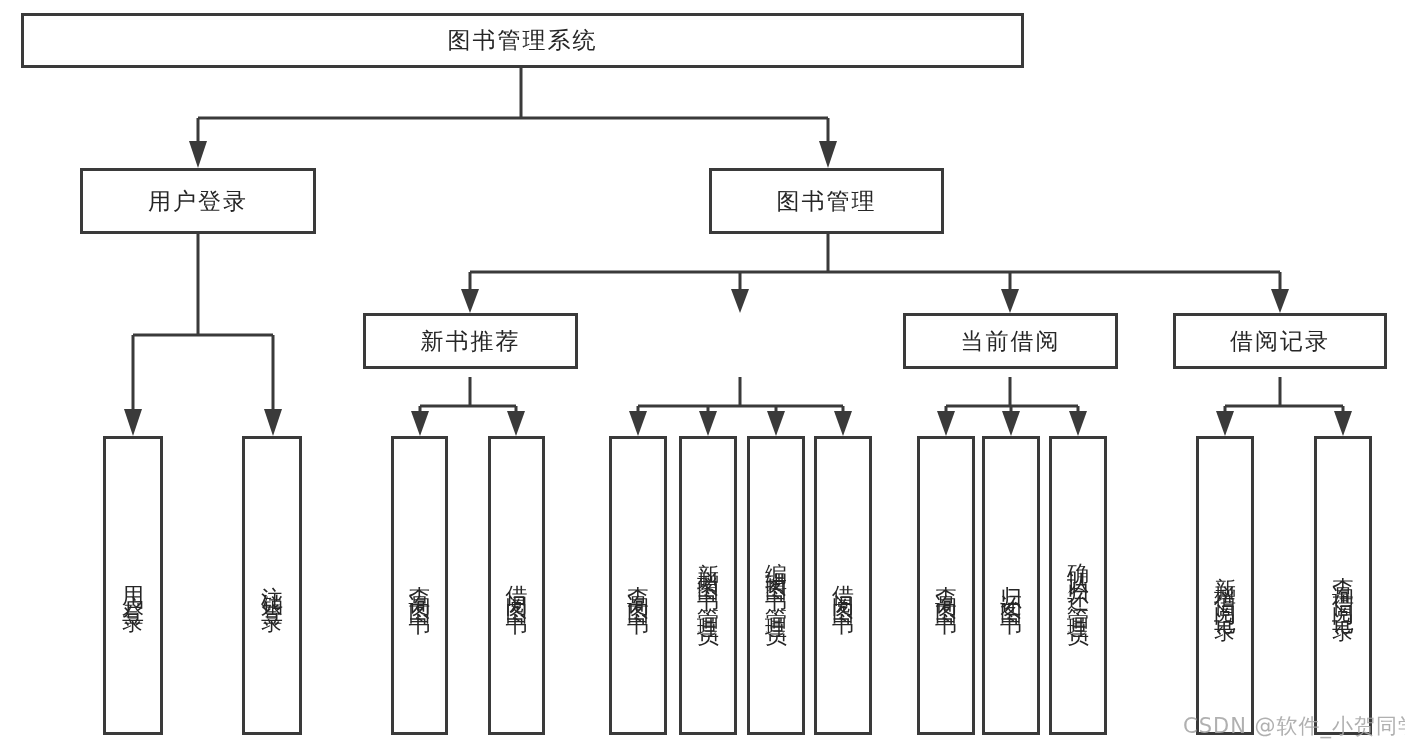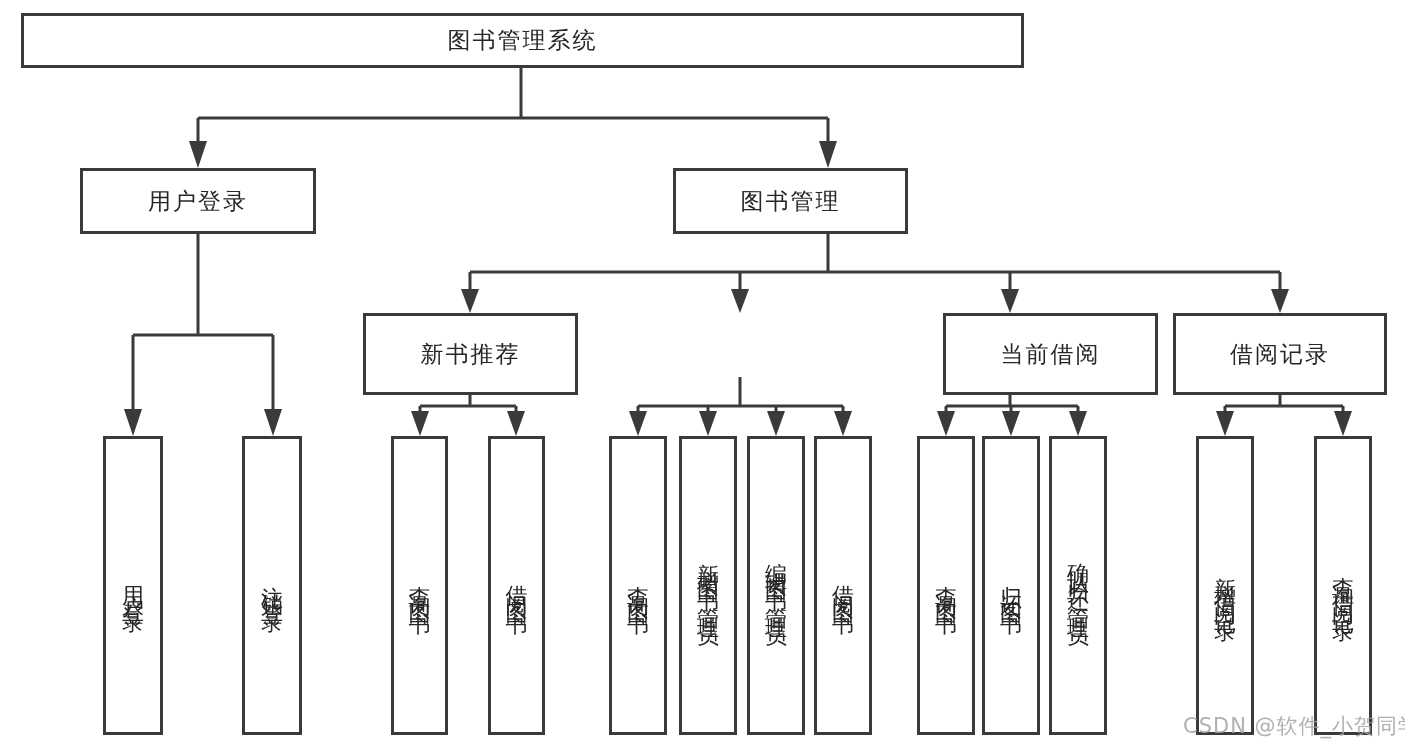--- a/index.html
+++ b/index.html
@@ -28,25 +28,25 @@
     text-align: center;
   }
   .hlabel {
     font-size: 23px;
     letter-spacing: 2px;
     white-space: nowrap;
     color: #262626;
   }
   .root-box   { left: 21px;  top: 13px;  width: 1003px; height: 55px; }
   .l2-left    { left: 80px;  top: 168px; width: 236px;  height: 66px; }
-  .l2-right   { left: 673px; top: 168px; width: 235px;  height: 66px; }
-  .l3 { top: 313px; height: 82px; width: 215px; }
+  .l2-right   { left: 709px; top: 168px; width: 235px;  height: 66px; }
+  .l3 { top: 313px; height: 56px; width: 215px; }
   .l3-a { left: 363px; }
   .l3-b { left: 633px; }
-  .l3-c { left: 903px; margin-left: 40px; }
+  .l3-c { left: 903px; }
   .l3-d { left: 1173px; width: 214px; }
   .leaf {
     top: 436px;
     height: 299px;
     writing-mode: vertical-rl;
     text-orientation: mixed;
   }
   .vlabel {
     font-size: 22px;
     letter-spacing: 9px;

